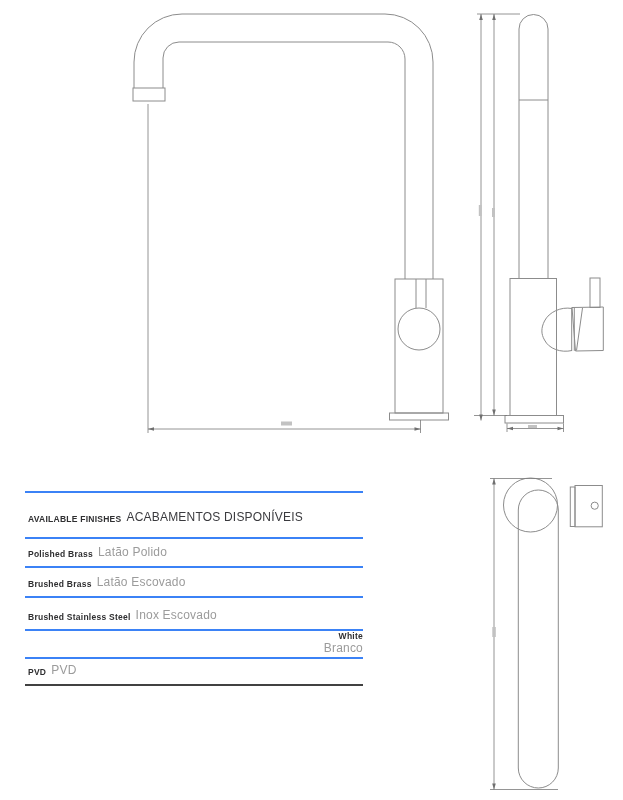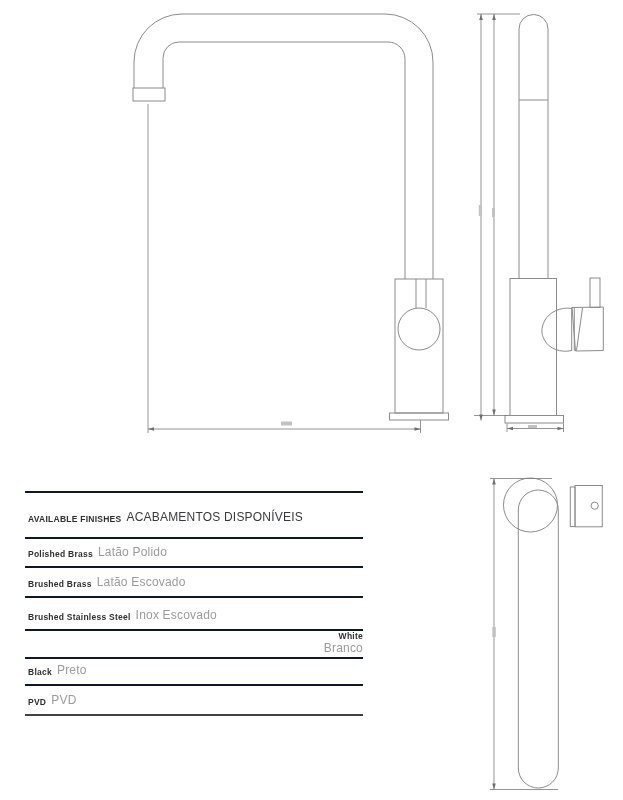--- a/index.html
+++ b/index.html
@@ -13,21 +13,21 @@
   }
   .drawing-svg .dim{stroke:#7a7a7a;stroke-width:0.8;}
   .drawing-svg .arrow{fill:#6f6f6f;stroke:none;}
   .drawing-svg .smudge{fill:#c2c2c2;stroke:none;}
   
   .finishes{
     position:absolute;left:25px;top:491px;width:338px;
     border-bottom:2px solid #414141;
   }
   .t-row{
-    border-top:2px solid #0f172a;
+    border-top:2px solid #3b82f6;
     display:flex;align-items:flex-end;
     padding:0 0 7px 3px;box-sizing:border-box;
   }
   .t-header{height:46px;padding-bottom:13px;}
   .t-row:nth-child(2){height:29px;}
   .t-row:nth-child(3){height:30px;align-items:flex-end;}
   .t-row:nth-child(4){height:33px;}
   .t-row:nth-child(5){height:28px;flex-direction:column;}
   .t-row:nth-child(6){height:27px;}
   .t-row:nth-child(7){height:30px;}
@@ -118,22 +118,18 @@
     </div>
     <div class="t-row">
       <span class="en">Brushed Stainless Steel</span>
       <span class="pt">Inox Escovado</span>
     </div>
     <div class="t-row">
       <span class="en">White</span>
       <span class="pt">Branco</span>
     </div>
     <div class="t-row">
-      <span class="en">Black</span>
-      <span class="pt">Preto</span>
-    </div>
-    <div class="t-row">
       <span class="en">PVD</span>
       <span class="pt">PVD</span>
     </div>
   </div>
 
 </div>
 
 </body></html>

